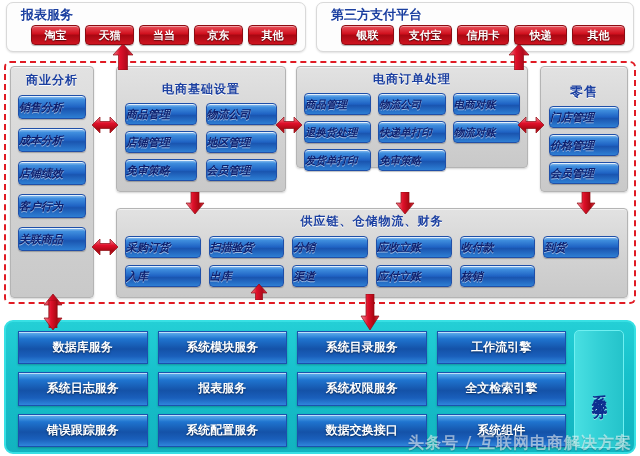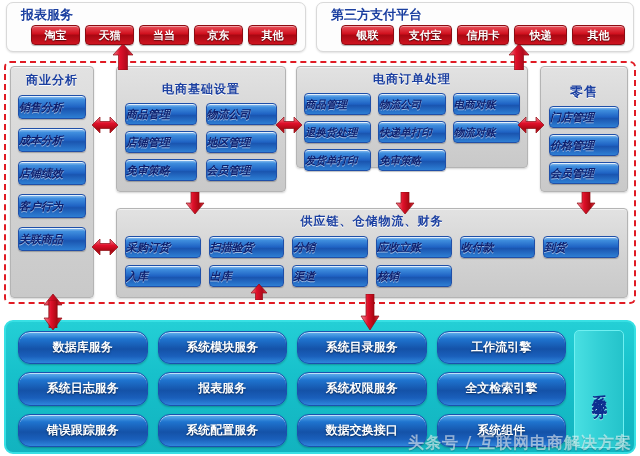--- a/index.html
+++ b/index.html
@@ -182,21 +182,21 @@
   }
 
   .btn-service {
     display: block;
     text-align: center;
     font-size: 12px;
     font-weight: bold;
     color: #ffffff;
     line-height: 31px;
     border: 1px solid #1c50ad;
-    border-radius: 12px;
+    border-radius: 0;
     background: linear-gradient(180deg,#63b4f0 0%,#1f74cf 22%,#1452a8 55%,#1a5fbb 78%,#2f86dc 100%);
     box-shadow: inset 0 1px 0 rgba(255,255,255,.6), 0 1px 2px rgba(0,0,0,.25);
     text-shadow: 0 1px 2px rgba(0,0,0,.55);
     cursor: pointer;
     white-space: nowrap;
     overflow: hidden;
   }
 
   #system-services-label-panel {
     position: absolute;
@@ -314,20 +314,21 @@
     <div class="grid">
       <div class="btn-blue">采购订货</div>
       <div class="btn-blue">扫描验货</div>
       <div class="btn-blue">分销</div>
       <div class="btn-blue">应收立账</div>
       <div class="btn-blue">收付款</div>
       <div class="btn-blue">到货</div>
       <div class="btn-blue">入库</div>
       <div class="btn-blue">出库</div>
       <div class="btn-blue">渠道</div>
+      <div class="btn-blue">应付立账</div>
       <div class="btn-blue">核销</div>
     </div>
   </div>
 
   <div id="system-services-panel">
     <div id="services-grid">
       <div class="btn-service">数据库服务</div>
       <div class="btn-service">系统模块服务</div>
       <div class="btn-service">系统目录服务</div>
       <div class="btn-service">工作流引擎</div>

